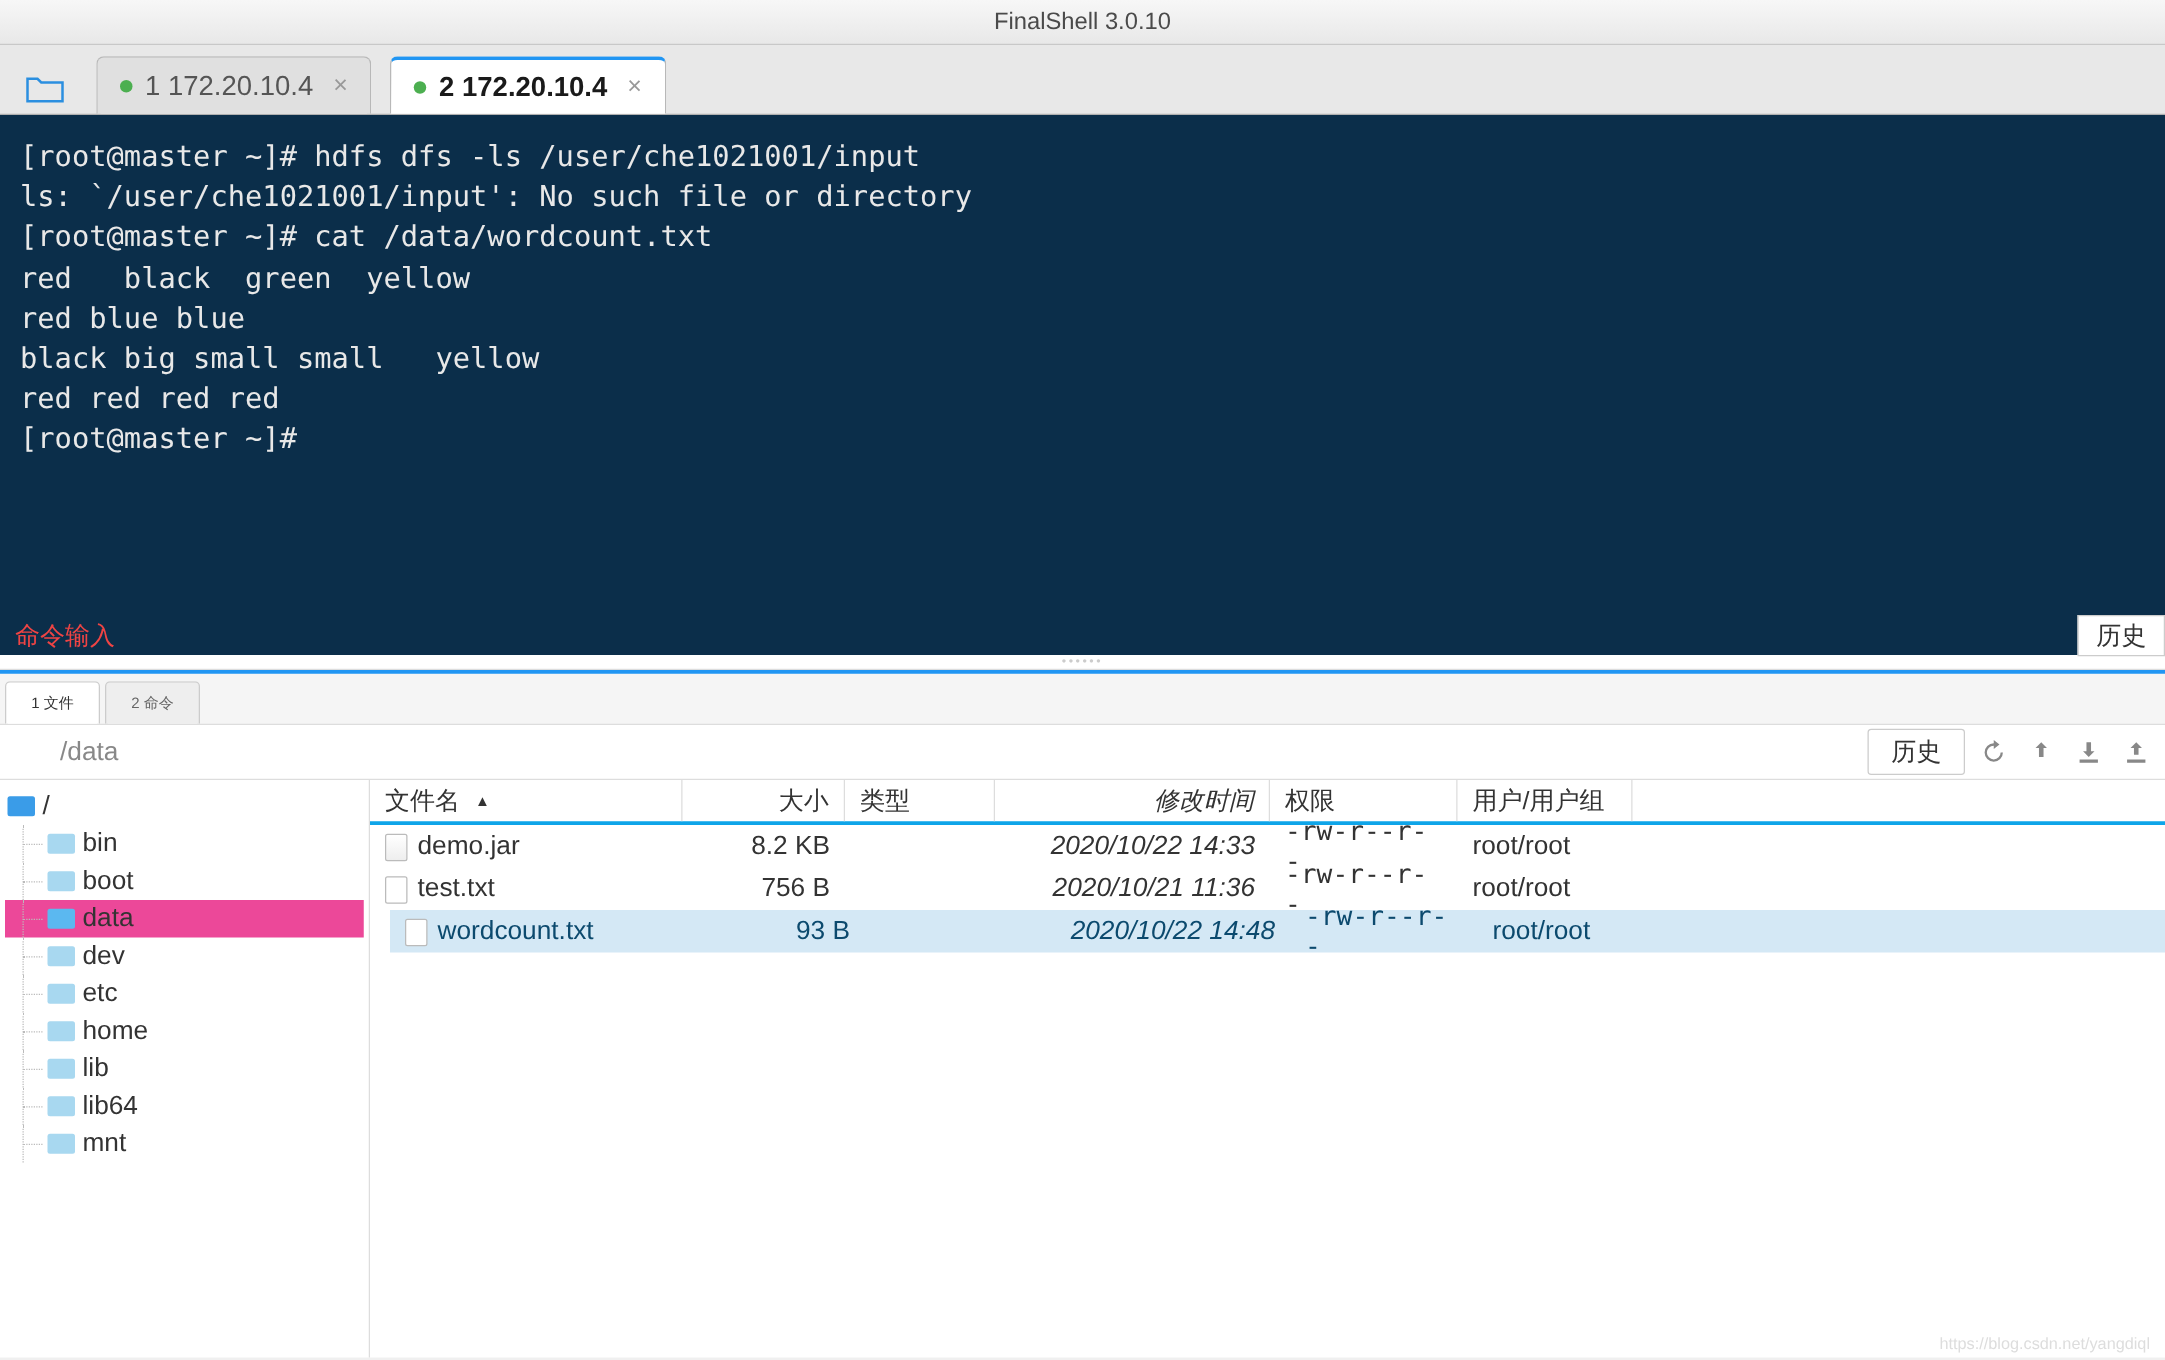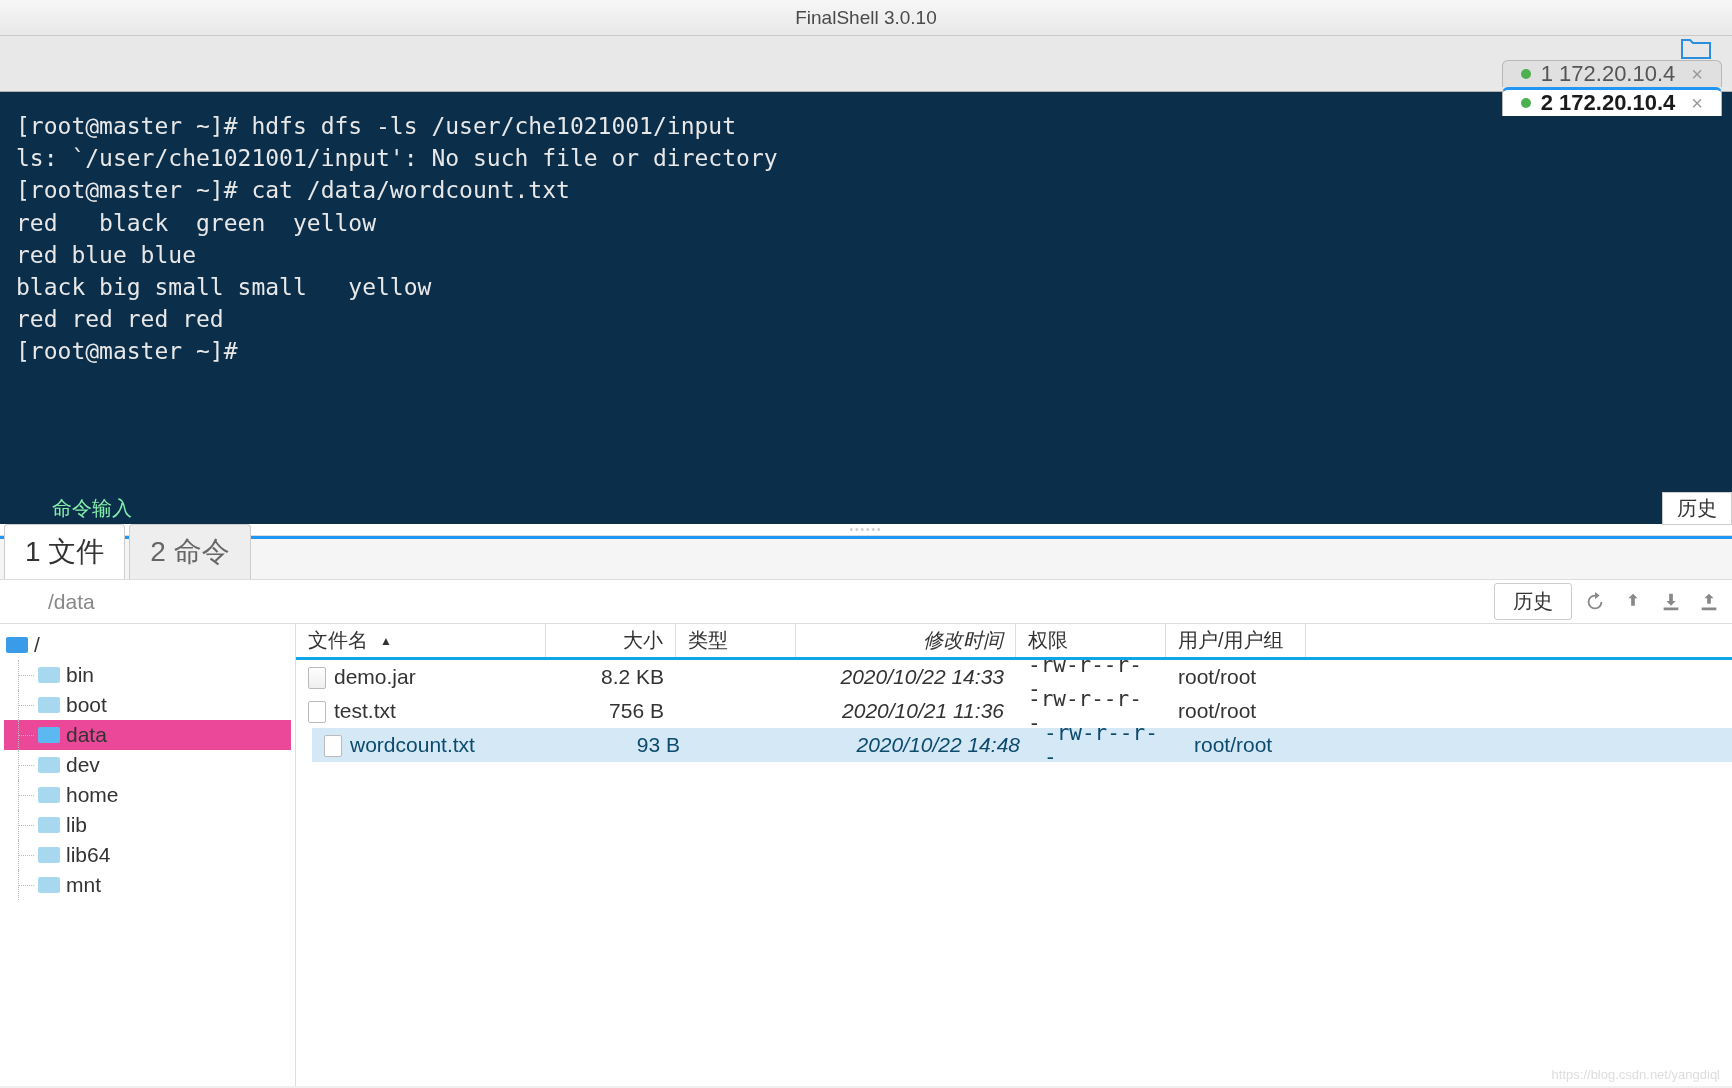--- a/index.html
+++ b/index.html
@@ -1,37 +1,37 @@
 <!DOCTYPE html>
 <html><head>
 <meta charset="utf-8">
 <style>
 * { margin: 0; padding: 0; box-sizing: border-box; font-family: -apple-system, "Helvetica Neue", Arial, sans-serif; }
 body { width: 1732px; height: 1088px; background: #f0f0f0; overflow: hidden; }
 
 .titlebar { height: 36px; background: linear-gradient(#f7f7f7,#e8e8e8); border-bottom: 1px solid #c8c8c8; display: flex; align-items: center; justify-content: center; font-size: 19px; color: #4a4a4a; }
 
-.tabbar { height: 56px; background: #e8e8e8; display: flex; align-items: flex-end; padding: 0 8px; gap: 0; border-bottom: 1px solid #b0b0b0; flex-direction: column; }
+.tabbar { height: 56px; background: #e8e8e8; display: flex; align-items: flex-end; padding: 0 8px; gap: 13px; border-bottom: 1px solid #b0b0b0; }
 .tab-folder { width: 56px; height: 40px; display: flex; align-items: center; justify-content: center; }
 .tab { height: 46px; padding: 0 18px; display: flex; align-items: center; gap: 10px; background: #e0e0e0; border: 1px solid #b8b8b8; border-bottom: none; border-radius: 6px 6px 0 0; font-size: 22px; color: #555; cursor: pointer; margin-right: 2px; }
 .tab.active { background: #fff; border-top: 3px solid #2196f3; }
 .tab-dot { width: 10px; height: 10px; border-radius: 50%; background: #4caf50; }
 .tab-close { color: #999; font-size: 20px; margin-left: 6px; }
 .tab.active .tab-label { color: #1a1a1a; font-weight: 600; }
 
 .terminal { background: #0b2e4a; color: #e8e8e8; font-family: "Consolas","Menlo",monospace; font-size: 23px; line-height: 1.4; padding: 18px 16px 12px; height: 400px; white-space: pre; overflow: hidden; }
 
 .cmdbar { height: 32px; background: #0b2e4a; display: flex; align-items: center; }
-.cmd-input-label { flex: 1; color: #86efac; font-size: 20px; padding-left: 12px; margin-left: 40px; }
+.cmd-input-label { flex: 1; color: #ef4444; font-size: 20px; padding-left: 12px; }
 .history-btn { background: #fff; border: 1px solid #ccc; padding: 2px 14px; font-size: 20px; color: #333; cursor: pointer; }
 
 .resizer { height: 12px; background: #fff; border-bottom: 1px solid #ddd; display:flex; align-items:center; justify-content:center; color:#ccc; letter-spacing:2px; font-size:10px;}
 
 .bottom-tabs { height: 44px; background: #f5f5f5; display: flex; align-items: flex-end; border-top: 3px solid #2196f3; border-bottom: 1px solid #ddd; }
-.btab { padding: 8px 20px; border: 1px solid #ccc; border-bottom: none; background: #fff; font-size: 28px; color: #333; margin-left: 4px; border-radius: 4px 4px 0 0; cursor: pointer; }
+.btab { padding: 8px 20px; border: 1px solid #ccc; border-bottom: none; background: #fff; font-size: 12px; color: #333; margin-left: 4px; border-radius: 4px 4px 0 0; cursor: pointer; }
 .btab.inactive { background: #eee; color: #666; }
 
 .pathbar { height: 44px; background: #fff; display: flex; align-items: center; padding: 0 8px; gap: 8px; border-bottom: 1px solid #ddd; }
 .path-input { flex: 1; font-size: 21px; color: #888; border: none; outline: none; padding: 4px; margin-left: 36px; }
 .toolbar-btn { background: #fff; border: 1px solid #ccc; padding: 4px 18px; font-size: 20px; color: #333; cursor: pointer; border-radius: 3px; }
 .icon-btn { width: 30px; height: 30px; display: flex; align-items: center; justify-content: center; color: #888; cursor: pointer; }
 
 .browser { display: flex; height: 462px; background: #fff; }
 .tree { width: 296px; border-right: 1px solid #ddd; padding: 6px 4px; font-size: 21px; color: #333; overflow-y: auto; }
 .tree-item { display: flex; align-items: center; gap: 6px; padding: 3px 6px; cursor: pointer; }
@@ -150,20 +150,24 @@
         <div class="tree-item tree-child selected">
           <span class="folder-icon open"></span>
           <span>data</span>
         </div>
         <div class="tree-item tree-child">
           <span class="folder-icon"></span>
           <span>dev</span>
         </div>
         <div class="tree-item tree-child">
           <span class="folder-icon"></span>
+          <span>etc</span>
+        </div>
+        <div class="tree-item tree-child">
+          <span class="folder-icon"></span>
           <span>home</span>
         </div>
         <div class="tree-item tree-child">
           <span class="folder-icon"></span>
           <span>lib</span>
         </div>
         <div class="tree-item tree-child">
           <span class="folder-icon"></span>
           <span>lib64</span>
         </div>

